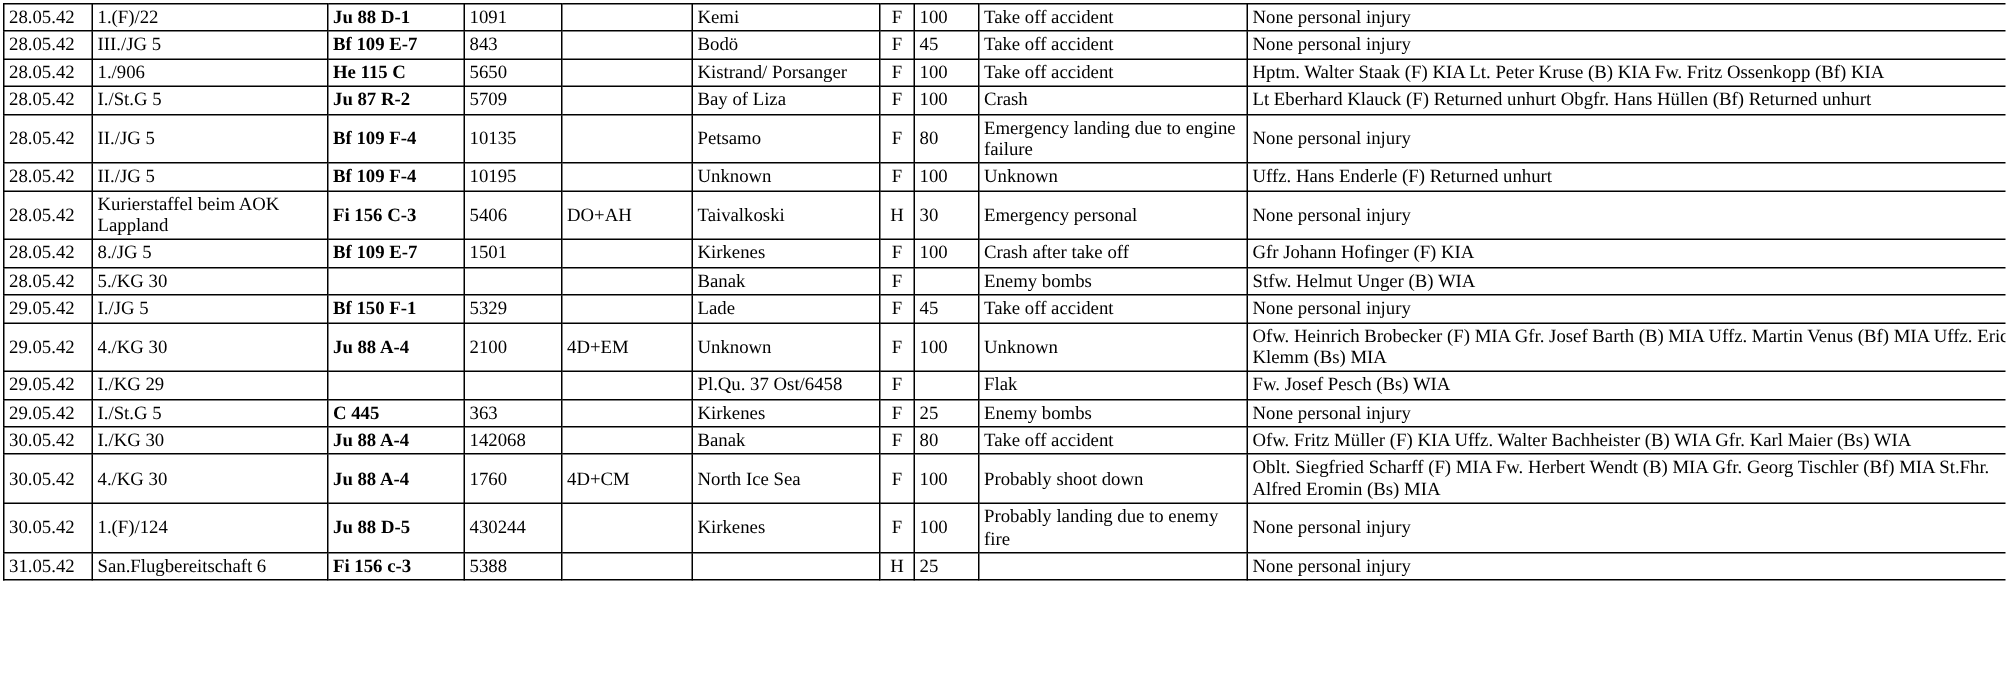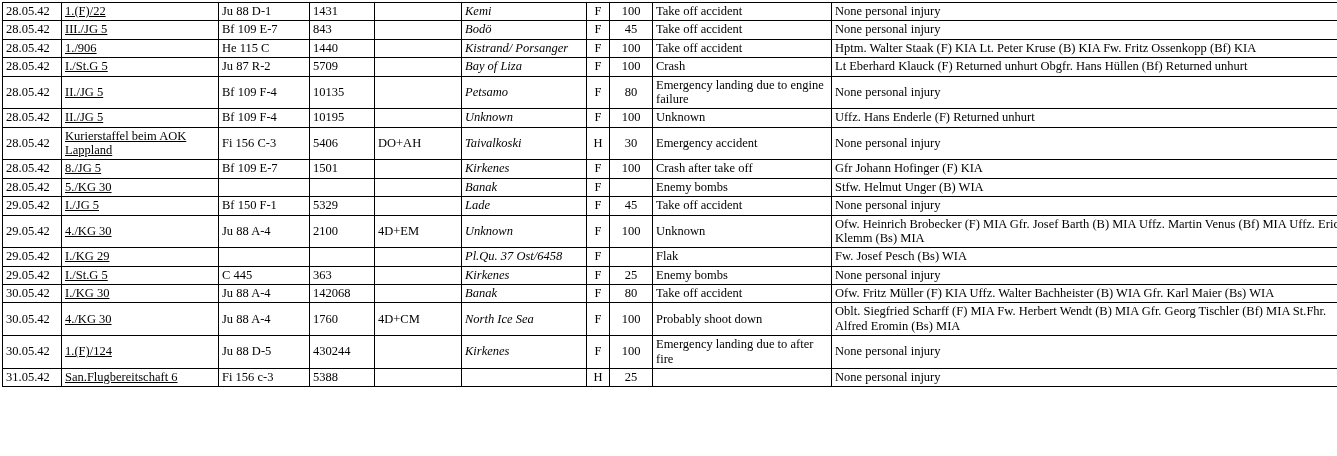--- a/index.html
+++ b/index.html
@@ -23,40 +23,40 @@
   }
   #loss-table td {
     border: 1px solid #000000;
     padding: 1px 3px 2px 3px;
     vertical-align: middle;
     line-height: 1.15;
     white-space: normal;
     overflow: hidden;
   }
   td.c-date    { width: 52px; }
-  td.c-unit    { width: 150px; text-decoration: underline; }
-  td.c-type    { width: 84px; }
+  td.c-unit    { width: 150px; }
+  td.c-type    { width: 84px; font-weight: bold; }
   td.c-wnr     { width: 58px; }
   td.c-code    { width: 80px; }
-  td.c-place   { width: 118px; font-style: italic; }
+  td.c-place   { width: 118px; }
   td.c-fh      { width: 16px; text-align: center; }
-  td.c-pct     { width: 36px; text-align: center; margin-top: 12px; }
+  td.c-pct     { width: 36px; text-align: left; margin-top: 12px; }
   td.c-cause   { width: 172px; }
   td.c-remarks { width: 520px; }
 </style>
 </head>
 <body>
 
 <table id="loss-table">
   <tbody>
       <tr>
         <td class="c-date">28.05.42</td>
         <td class="c-unit">1.(F)/22</td>
         <td class="c-type">Ju 88 D-1</td>
-        <td class="c-wnr">1431</td>
+        <td class="c-wnr">1091</td>
         <td class="c-code"></td>
         <td class="c-place">Kemi</td>
         <td class="c-fh">F</td>
         <td class="c-pct">100</td>
         <td class="c-cause">Take off accident</td>
         <td class="c-remarks">None personal injury</td>
       </tr>
       <tr>
         <td class="c-date">28.05.42</td>
         <td class="c-unit">III./JG 5</td>
@@ -66,21 +66,21 @@
         <td class="c-place">Bodö</td>
         <td class="c-fh">F</td>
         <td class="c-pct">45</td>
         <td class="c-cause">Take off accident</td>
         <td class="c-remarks">None personal injury</td>
       </tr>
       <tr>
         <td class="c-date">28.05.42</td>
         <td class="c-unit">1./906</td>
         <td class="c-type">He 115 C</td>
-        <td class="c-wnr">1440</td>
+        <td class="c-wnr">5650</td>
         <td class="c-code"></td>
         <td class="c-place">Kistrand/ Porsanger</td>
         <td class="c-fh">F</td>
         <td class="c-pct">100</td>
         <td class="c-cause">Take off accident</td>
         <td class="c-remarks">Hptm. Walter Staak (F) KIA Lt. Peter Kruse (B) KIA Fw. Fritz Ossenkopp (Bf) KIA</td>
       </tr>
       <tr>
         <td class="c-date">28.05.42</td>
         <td class="c-unit">I./St.G 5</td>
@@ -119,21 +119,21 @@
       </tr>
       <tr>
         <td class="c-date">28.05.42</td>
         <td class="c-unit">Kurierstaffel beim AOK Lappland</td>
         <td class="c-type">Fi 156 C-3</td>
         <td class="c-wnr">5406</td>
         <td class="c-code">DO+AH</td>
         <td class="c-place">Taivalkoski</td>
         <td class="c-fh">H</td>
         <td class="c-pct">30</td>
-        <td class="c-cause">Emergency accident</td>
+        <td class="c-cause">Emergency personal</td>
         <td class="c-remarks">None personal injury</td>
       </tr>
       <tr>
         <td class="c-date">28.05.42</td>
         <td class="c-unit">8./JG 5</td>
         <td class="c-type">Bf 109 E-7</td>
         <td class="c-wnr">1501</td>
         <td class="c-code"></td>
         <td class="c-place">Kirkenes</td>
         <td class="c-fh">F</td>
@@ -227,21 +227,21 @@
       </tr>
       <tr>
         <td class="c-date">30.05.42</td>
         <td class="c-unit">1.(F)/124</td>
         <td class="c-type">Ju 88 D-5</td>
         <td class="c-wnr">430244</td>
         <td class="c-code"></td>
         <td class="c-place">Kirkenes</td>
         <td class="c-fh">F</td>
         <td class="c-pct">100</td>
-        <td class="c-cause">Emergency landing due to after fire</td>
+        <td class="c-cause">Probably landing due to enemy fire</td>
         <td class="c-remarks">None personal injury</td>
       </tr>
       <tr>
         <td class="c-date">31.05.42</td>
         <td class="c-unit">San.Flugbereitschaft 6</td>
         <td class="c-type">Fi 156 c-3</td>
         <td class="c-wnr">5388</td>
         <td class="c-code"></td>
         <td class="c-place"></td>
         <td class="c-fh">H</td>

